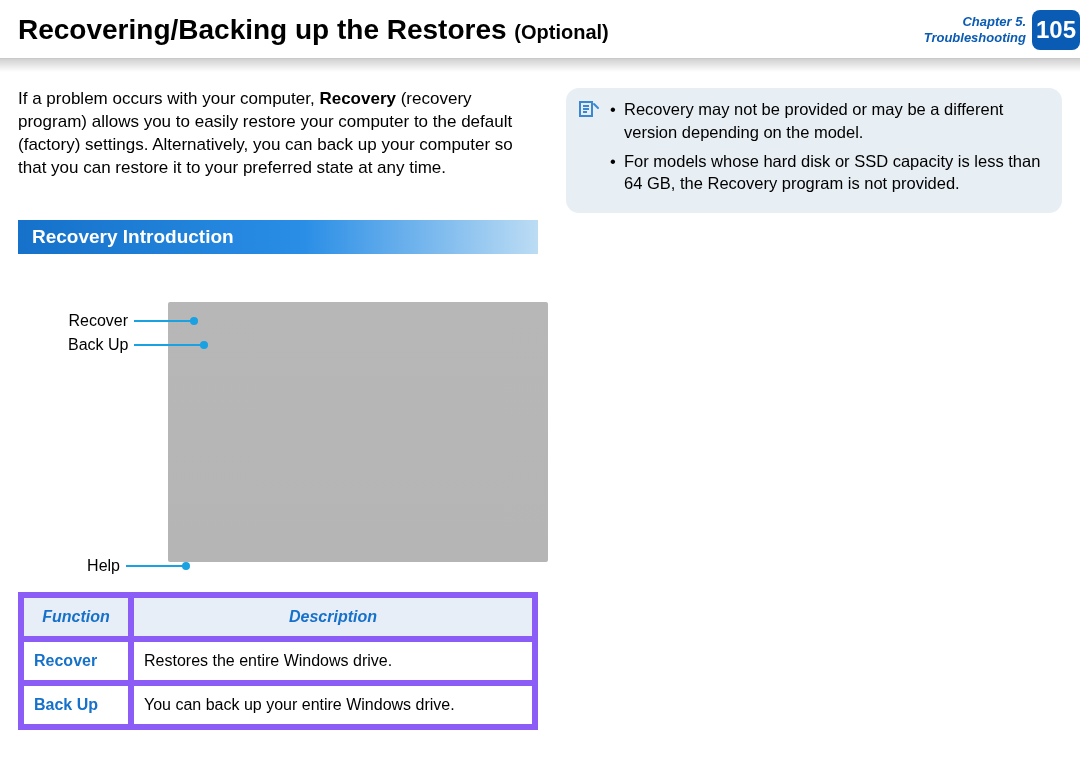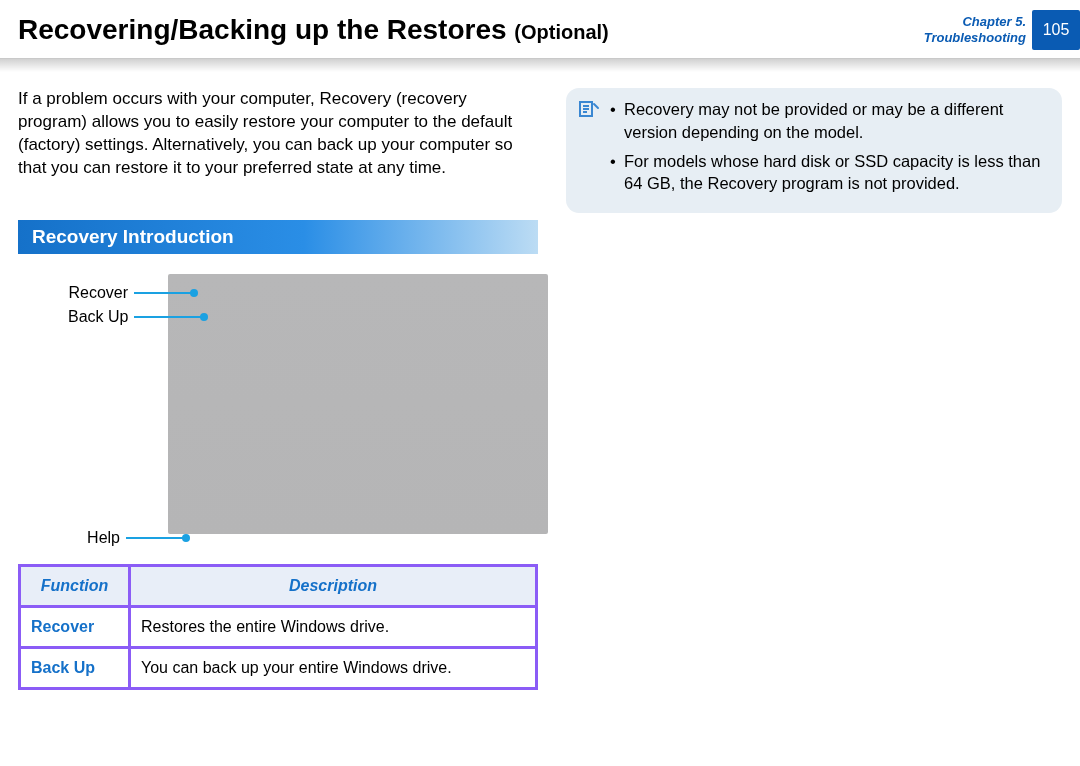--- a/index.html
+++ b/index.html
@@ -37,57 +37,58 @@
     font-size: 13px;
     font-weight: 700;
     color: #0a5bb3;
     line-height: 1.25;
     padding-right: 6px;
     font-style: italic;
   }
   .page-badge {
     background: #0a5bb3;
     color: #fff;
-    font-weight: 400;
-    font-size: 16px;
+    font-weight: 700;
+    font-size: 24px;
     width: 48px;
     height: 40px;
     display: flex;
     align-items: center;
     justify-content: center;
-    border-radius: 2px;
+    border-radius: 8px;
   }
   .divider {
     margin: 6px 0 0 0;
     height: 14px;
     background: linear-gradient(to bottom, rgba(0,0,0,0.18), rgba(0,0,0,0));
     border-top: 1px solid #c9c9c9;
   }
   .columns {
     display: flex;
     padding: 16px 18px 0 18px;
     gap: 28px;
   }
   .col-left { width: 520px; }
   .col-right { flex: 1; }
 
   .intro {
     font-size: 17px;
     line-height: 1.35;
     margin-bottom: 40px;
   }
-  .bold { font-weight: 400; }
+  .bold { font-weight: 700; }
 
   .section-header {
     background: linear-gradient(to right, #1571c9 0%, #2a8ee6 55%, #bcdcf4 100%);
     color: #fff;
     font-size: 19px;
     font-weight: 700;
     padding: 6px 14px;
     border-radius: 0;
+    margin-bottom: 28px;
   }
 
   .diagram-area {
     position: relative;
     height: 300px;
     margin-bottom: 10px;
   }
   .screenshot-box {
     position: absolute;
     left: 150px;
@@ -132,21 +133,21 @@
   .c-help { left: 62px; top: 275px; }
   .c-help .callout-label { width: 40px; }
   .c-help .callout-line { width: 60px; }
 
   table.func {
     width: 100%;
     border-collapse: collapse;
     font-size: 16px;
   }
   table.func th, table.func td {
-    border: 3px solid #8b5cf6;
+    border: 6px solid #8b5cf6;
     padding: 10px 10px;
     text-align: left;
     vertical-align: middle;
   }
   table.func th {
     background: #e8eef8;
     color: #1571c9;
     font-weight: 700;
     font-style: italic;
     text-align: center;

